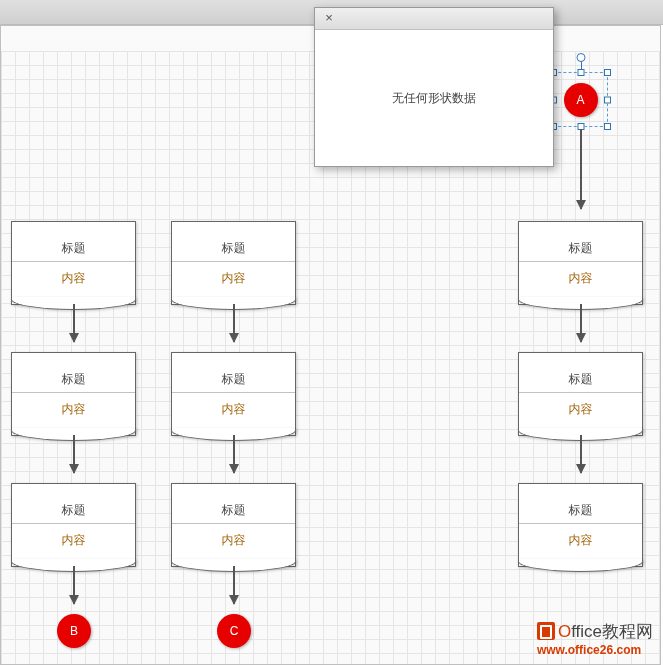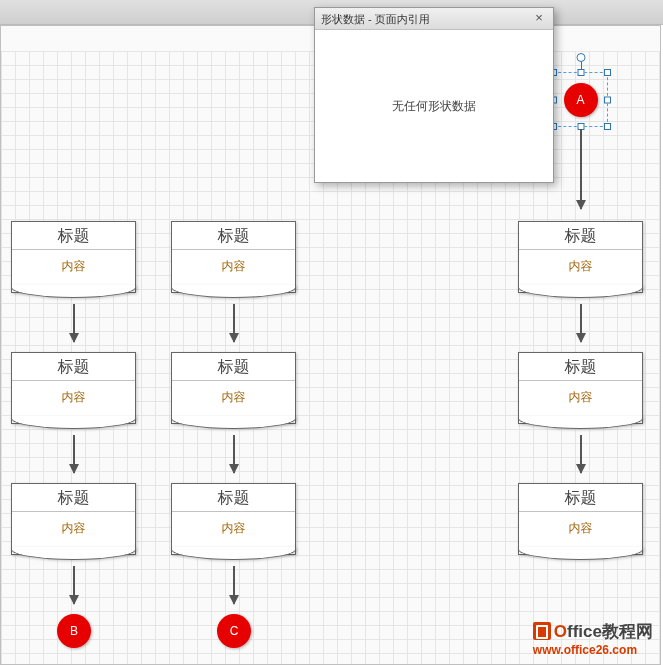--- a/index.html
+++ b/index.html
@@ -33,22 +33,23 @@
   }
   .shape {
     position: absolute;
     width: 125px;
     background: #fff;
     border: 1px solid #666;
     box-shadow: 1px 1px 3px rgba(0,0,0,0.2);
   }
   .shape .title {
     height: 28px; line-height: 28px; text-align: center;
-    font-size: 16px; color: #444;
+    font-size: 12px; color: #444;
     border-bottom: 1px solid #c2c2c2;
+    margin-top: 12px;
   }
   .shape .body {
     position: relative;
     height: 42px; line-height: 32px; text-align: center;
     font-size: 12px; color: #a16207;
     overflow: visible;
   }
   .shape .body::after {
     content: "";
     position: absolute;
@@ -131,32 +132,32 @@
     display: flex; justify-content: space-between; align-items: center;
     border-bottom: 1px solid #c0c0c0;
   }
   .dialog .dlg-close {
     width: 16px; height: 16px; line-height: 14px;
     text-align: center;
     font-size: 13px; color: #555;
     cursor: pointer;
   }
   .dialog .dlg-body {
-    height: 152px;
+    height: 136px;
     display: flex; align-items: center; justify-content: center;
     font-size: 12px; color: #444;
   }
   
   .wm {
     position: absolute; right: 10px; bottom: 8px;
     font-size: 12px; z-index: 20;
     text-align: left;
     font-family: Arial, sans-serif;
   }
-  .wm .line1 { color: #444; font-weight: bold; font-size: 17px; }
+  .wm .line1 { color: #444; font-weight: normal; font-size: 17px; }
   .wm .line1 .o { color: #d83b01; }
   .wm .box {
     display:inline-block;width:18px;height:18px;background:#d83b01;
     vertical-align: -3px; margin-right:3px; position:relative;
     border-radius:2px;
   }
   .wm .box::after{
     content:""; position:absolute; left:3px; top:3px;
     width:8px; height:10px; border:2px solid #fff; border-radius:1px;
   }
@@ -229,21 +230,20 @@
   </div>
   <div class="arrow" style="left:579px;top:409px;height:38px"></div>
   <div class="shape" style="left:517px;top:457px">
     <div class="title">标题</div>
     <div class="body">内容</div>
   </div>
 </div>
 
 <div class="dialog">
   <div class="dlg-titlebar">
-    <span>形状数据 - 页面内引用</span>
     <span class="dlg-close">×</span>
   </div>
   <div class="dlg-body">
     <span>无任何形状数据</span>
   </div>
 </div>
 
 <div class="wm">
   <div class="line1">
     <span class="box"></span><span class="o">O</span><span>ffice教程网</span>

